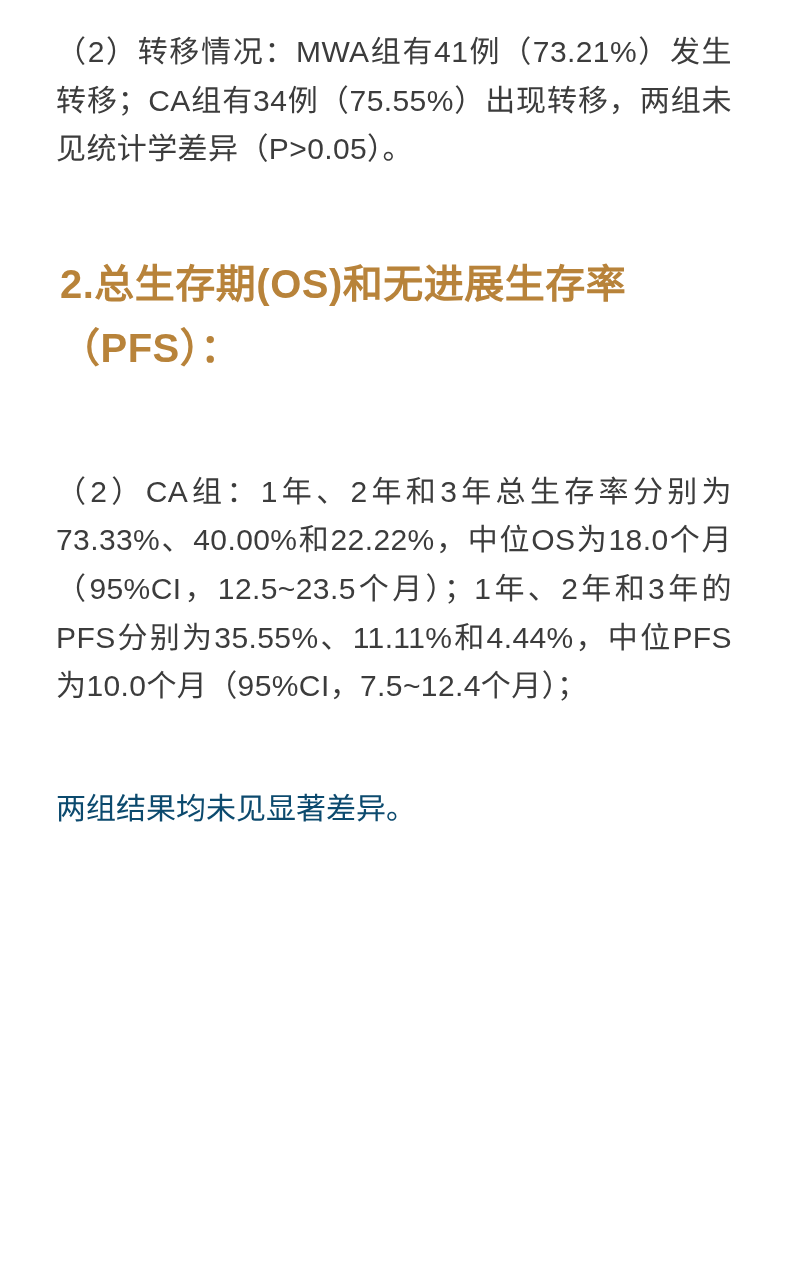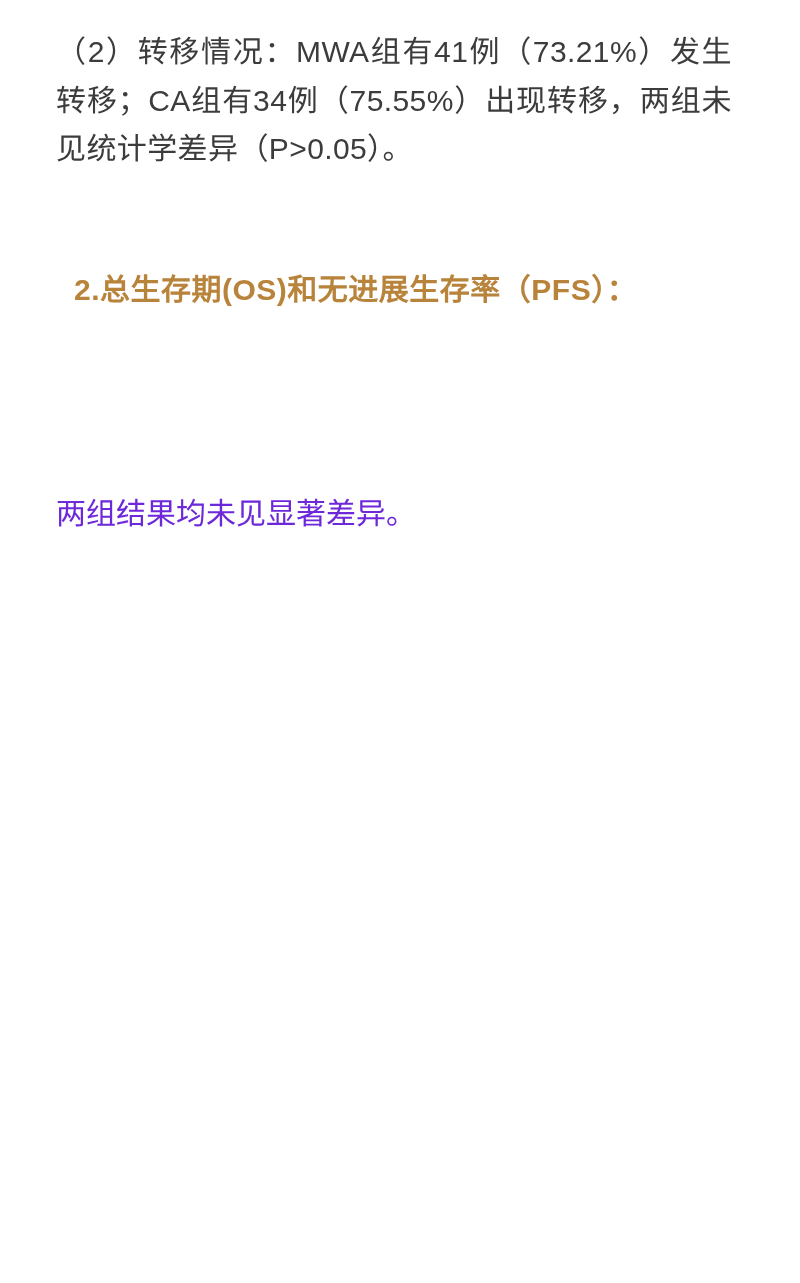--- a/index.html
+++ b/index.html
@@ -24,54 +24,55 @@
   .para {
     font-size: 30px;
     line-height: 1.62;
     letter-spacing: 0.4px;
     color: #3c3c3c;
     text-align: justify;
     text-justify: inter-ideograph;
     margin: 0;
   }
   .heading {
-    font-size: 30px;
+    font-size: 40px;
     font-weight: bold;
     color: #b8833a;
     line-height: 1.6;
     letter-spacing: 0.5px;
-    margin: 18px;
+    margin: 4px;
   }
   .gap-lg { height: 74px; }
   .gap-sm { height: 10px; }
   .spread {
     text-align: justify;
     text-justify: inter-ideograph;
   }
   .last {
     font-size: 30px;
     line-height: 1.62;
-    color: #6d28d9;
+    color: #0c4a6e;
     margin: 0;
   }
 </style>
 </head>
 <body>
 
 <div class="page">
 
   <p class="para spread">（2）转移情况：MWA组有41例（73.21%）发生转移；CA组有34例（75.55%）出现转移，两组未见统计学差异（P&gt;0.05）。</p>
 
   <div class="gap-lg"></div>
 
   <h2 class="heading">2.总生存期(OS)和无进展生存率（PFS）：</h2>
 
   <div class="gap-sm"></div>
 
 
   <div class="gap-lg"></div>
 
+  <p class="para spread">（2）CA组：1年、2年和3年总生存率分别为73.33%、40.00%和22.22%，中位OS为18.0个月（95%CI，12.5~23.5个月）；1年、2年和3年的PFS分别为35.55%、11.11%和4.44%，中位PFS为10.0个月（95%CI，7.5~12.4个月）；</p>
 
   <div class="gap-lg"></div>
 
   <p class="last">两组结果均未见显著差异。</p>
 
 </div>
 
 </body></html>

